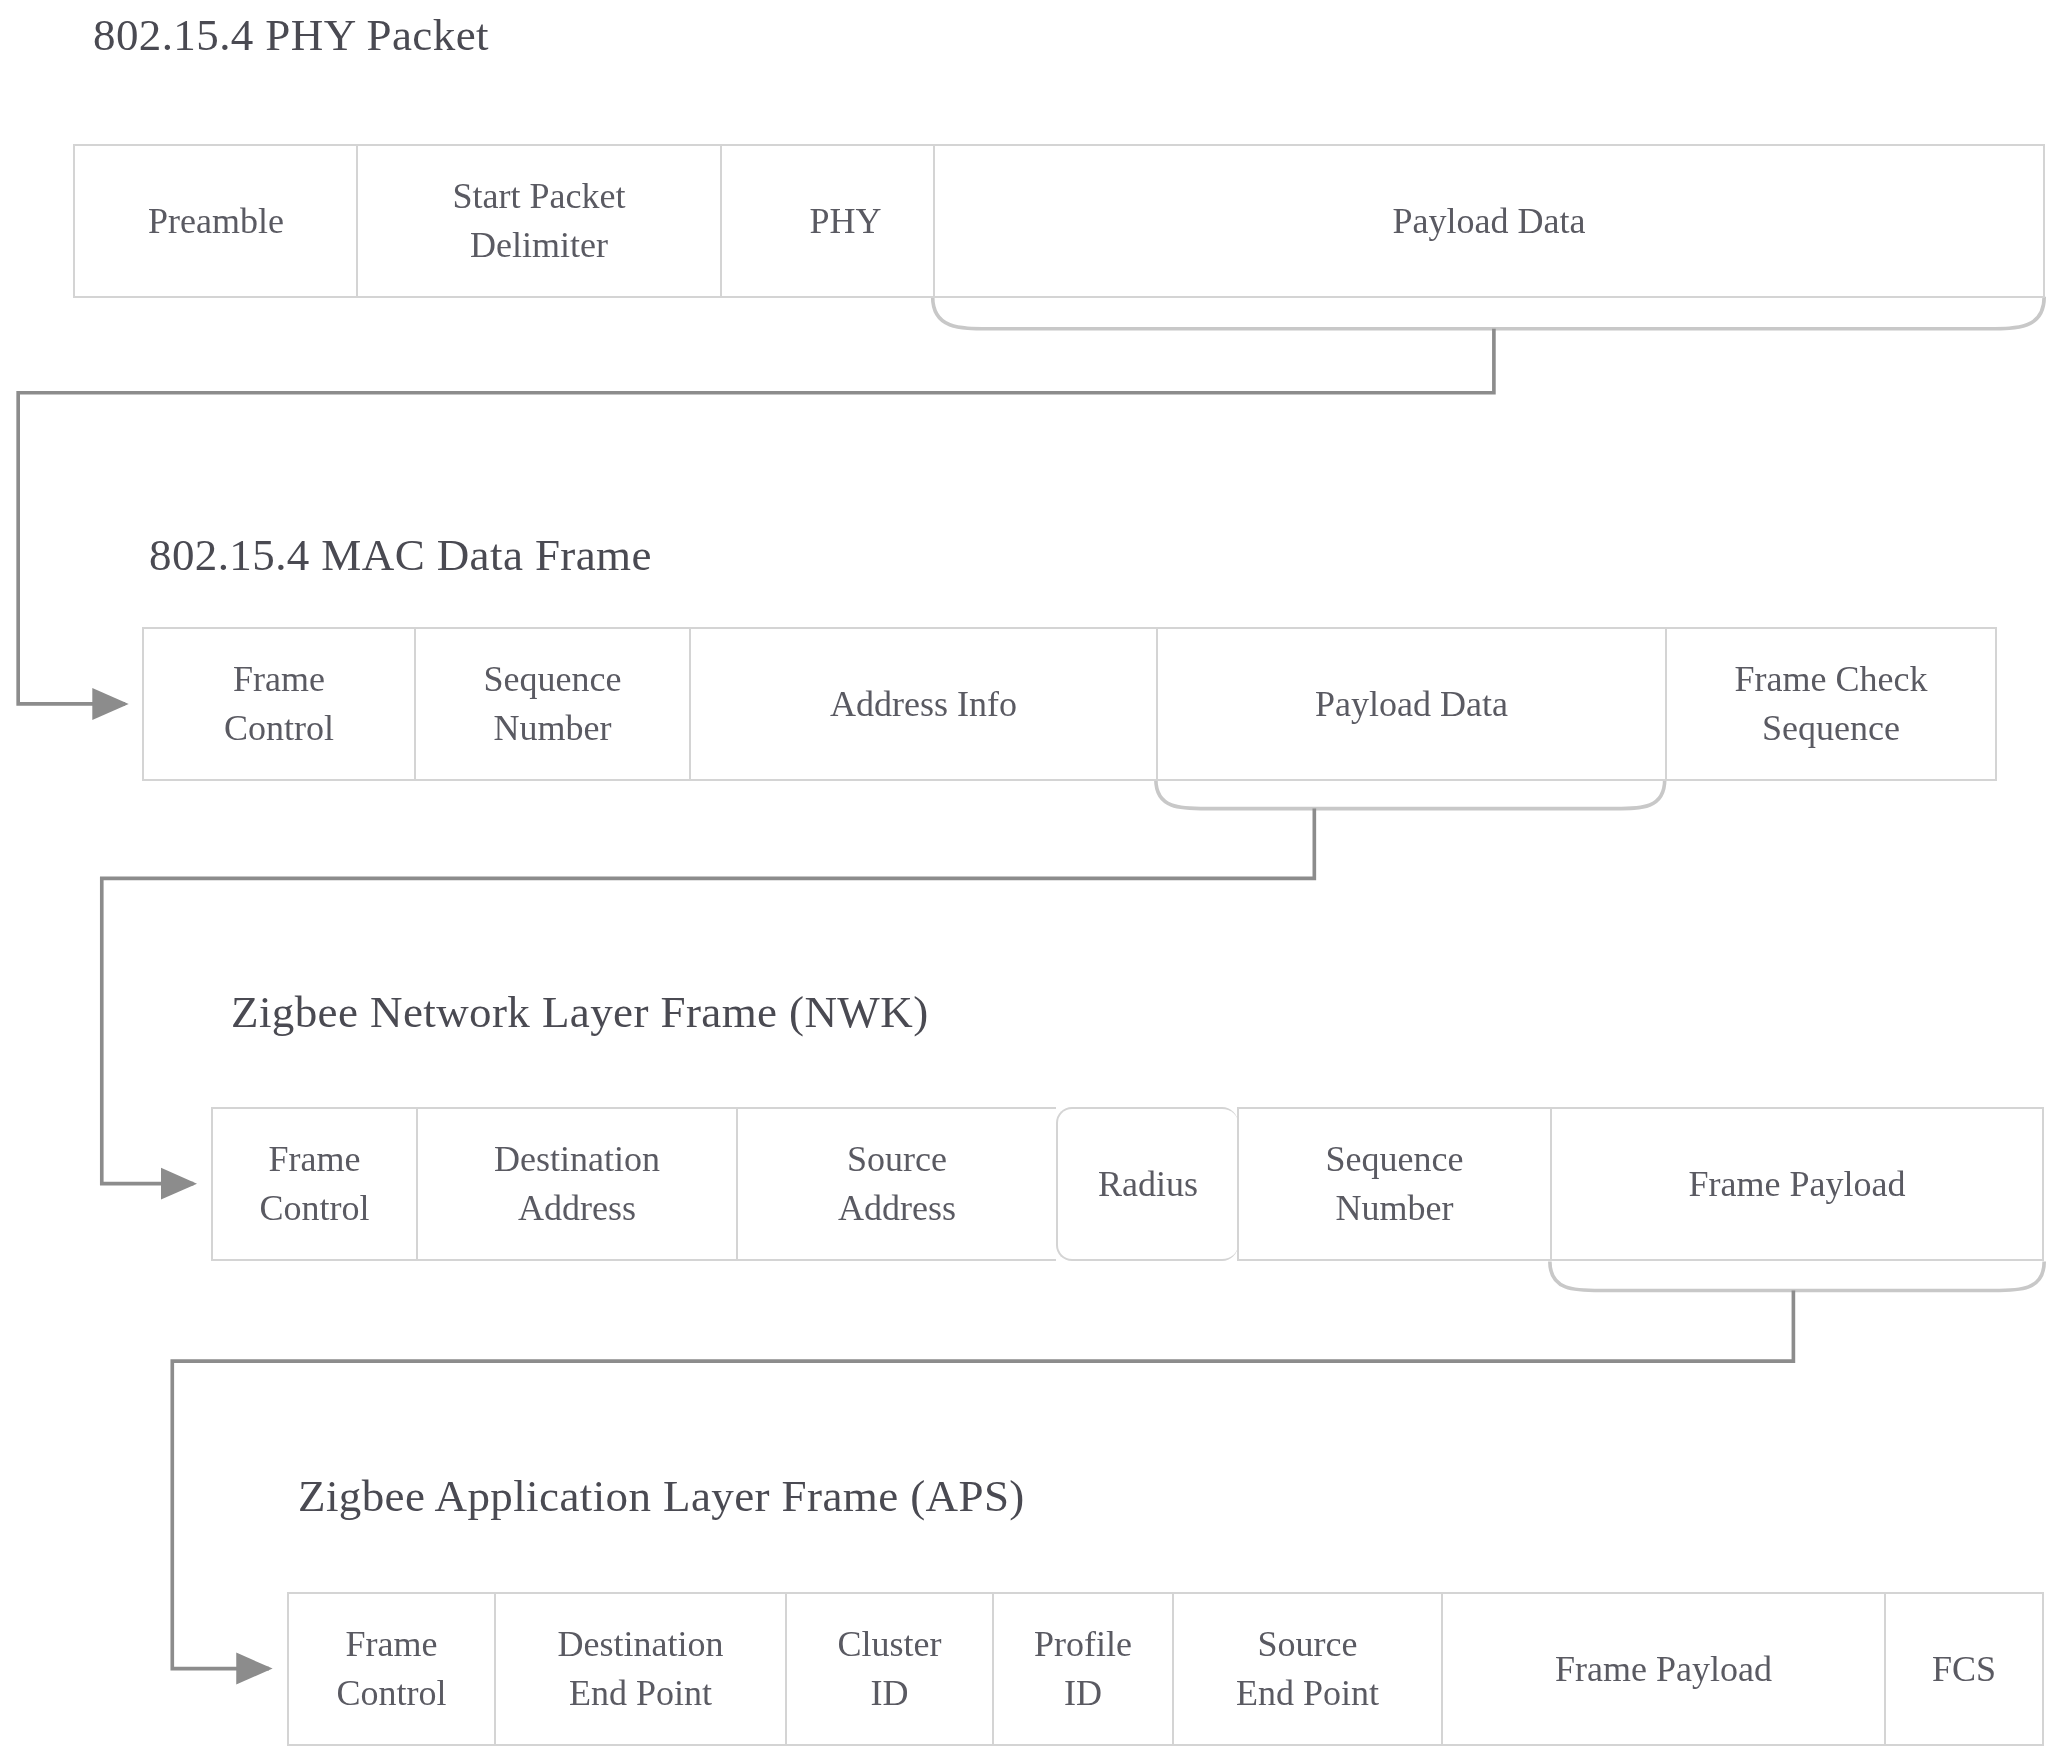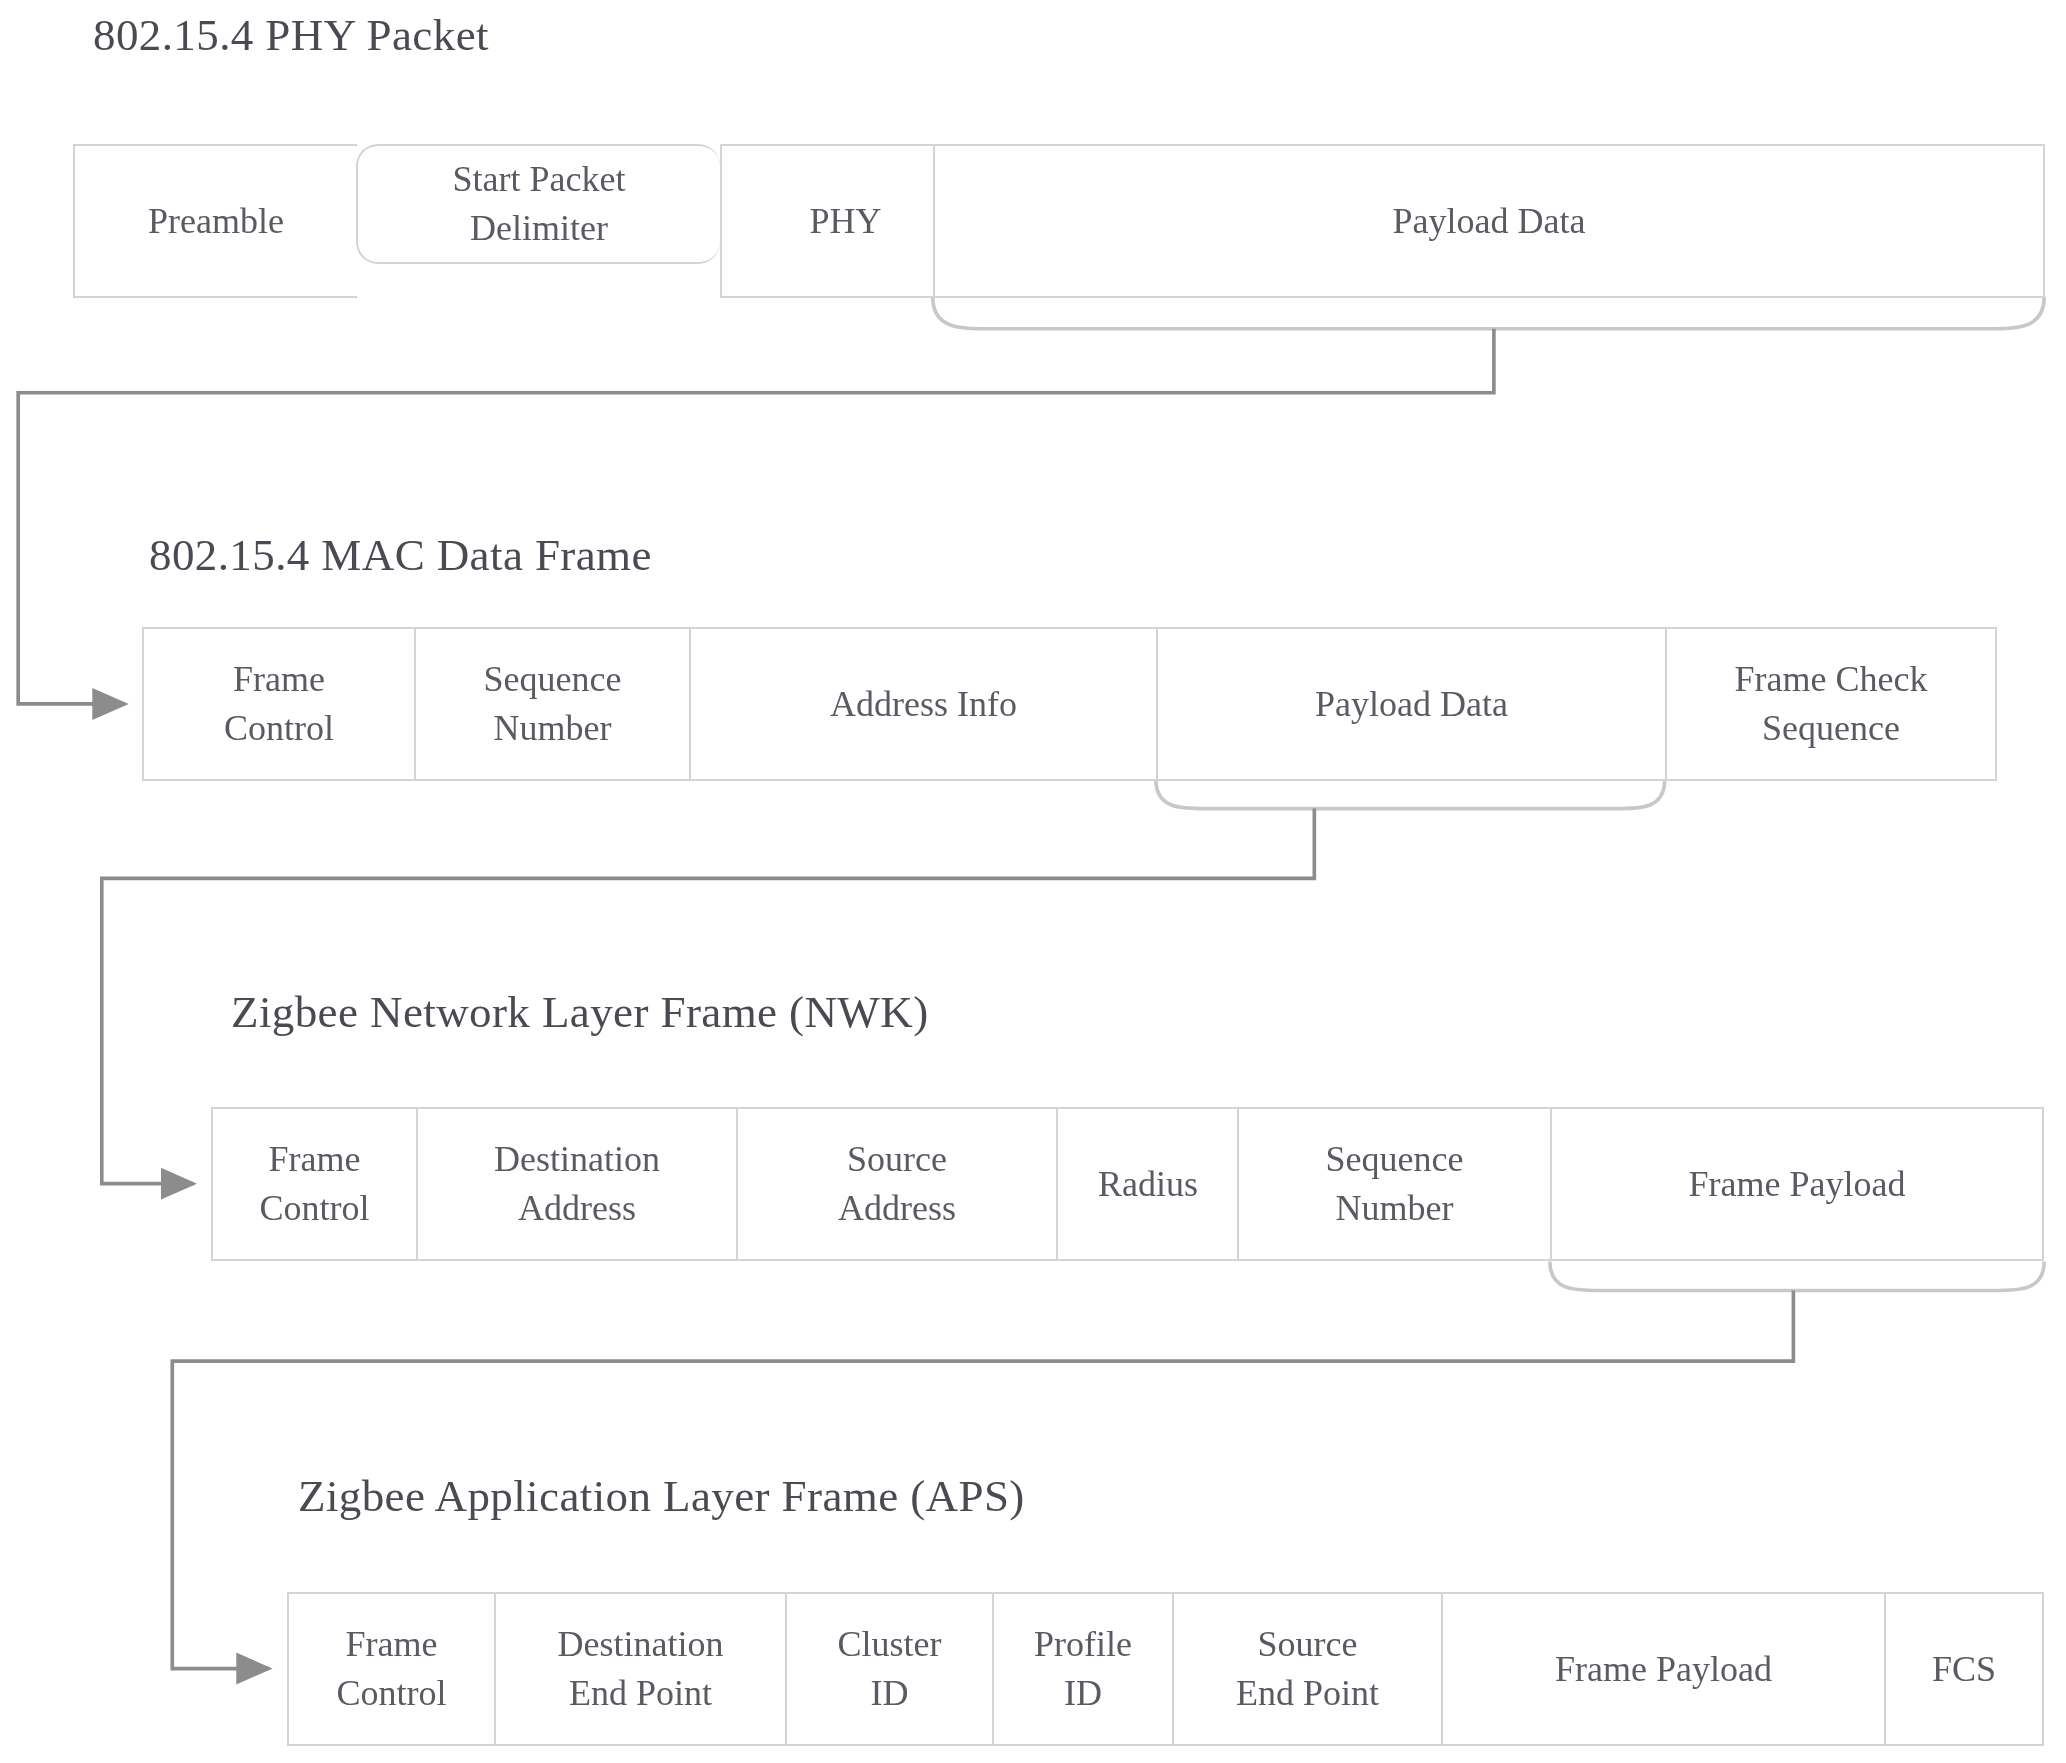--- a/index.html
+++ b/index.html
@@ -76,21 +76,21 @@
     <path d="M 2132 1735 C 2132 1775 2166 1775 2202 1775 L 2742 1775 C 2778 1775 2812 1775 2812 1735" fill="none" stroke="#c8c8c8" stroke-width="5"></path>
 
     <path d="M 2467 1775 L 2467 1872 L 237 1872 L 237 2295 L 370 2295" fill="none" stroke="#8c8c8c" stroke-width="5" marker-end="url(#arrowhead)"></path>
   </svg>
 
   <div class="section-title" style="left:93px; top:13px;">802.15.4 PHY Packet</div>
 
   <div class="field-box no-right" style="left:73px; top:144px; width:284px; height:154px;">
     <span class="field-label">Preamble</span>
   </div>
-  <div class="field-box no-right" style="left:356px; top:144px; width:364px; height:120px;border-radius:22px;">
+  <div class="field-box no-right" style="left:356px; top:144px; width:364px; height:154px;">
     <span class="field-label">Start Packet
 Delimiter</span>
   </div>
   <div class="field-box no-right" style="left:720px; top:144px; width:213px; height:154px;padding-left:36px;">
     <span class="field-label">PHY</span>
   </div>
   <div class="field-box" style="left:933px; top:144px; width:1112px; height:154px;">
     <span class="field-label">Payload Data</span>
   </div>
 
@@ -122,21 +122,21 @@
 Control</span>
   </div>
   <div class="field-box no-right" style="left:416px; top:1107px; width:320px; height:154px;">
     <span class="field-label">Destination
 Address</span>
   </div>
   <div class="field-box no-right" style="left:736px; top:1107px; width:320px; height:154px;">
     <span class="field-label">Source
 Address</span>
   </div>
-  <div class="field-box no-right" style="left:1056px; top:1107px; width:182px; height:154px;">
+  <div class="field-box no-right" style="left:1056px; top:1107px; width:182px; height:154px;border-radius:16px;">
     <span class="field-label">Radius</span>
   </div>
   <div class="field-box no-right" style="left:1237px; top:1107px; width:313px; height:154px;">
     <span class="field-label">Sequence
 Number</span>
   </div>
   <div class="field-box" style="left:1550px; top:1107px; width:494px; height:154px;">
     <span class="field-label">Frame Payload</span>
   </div>
 

